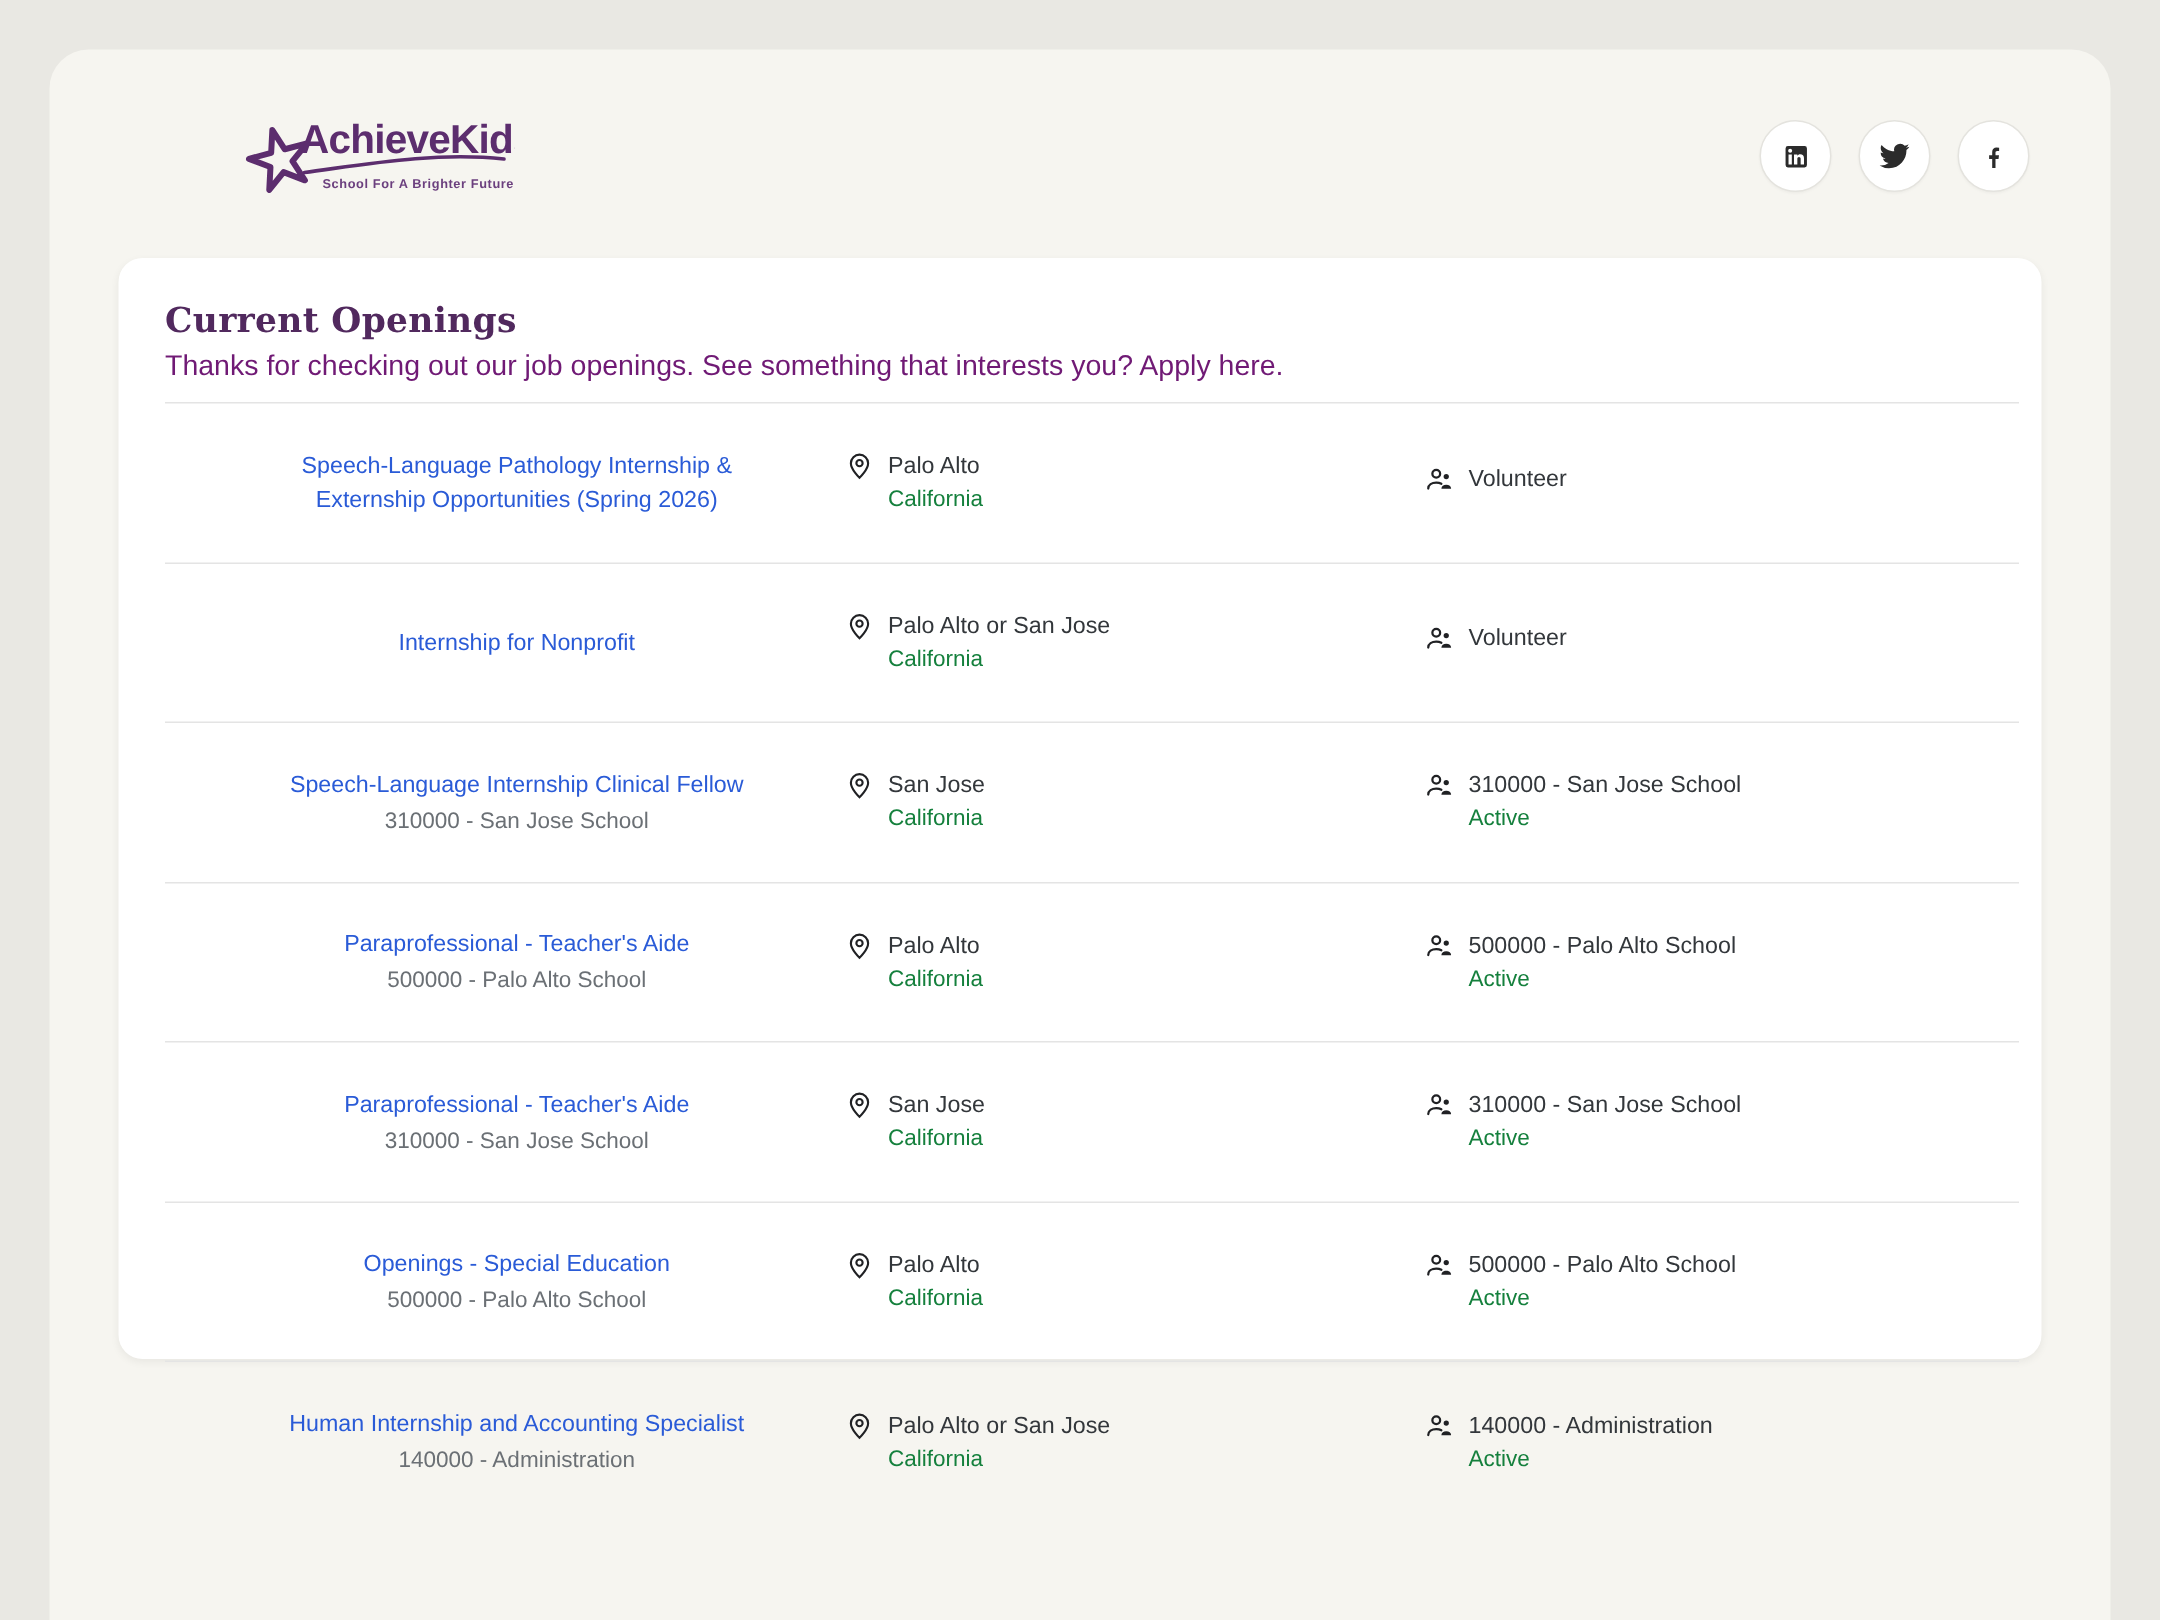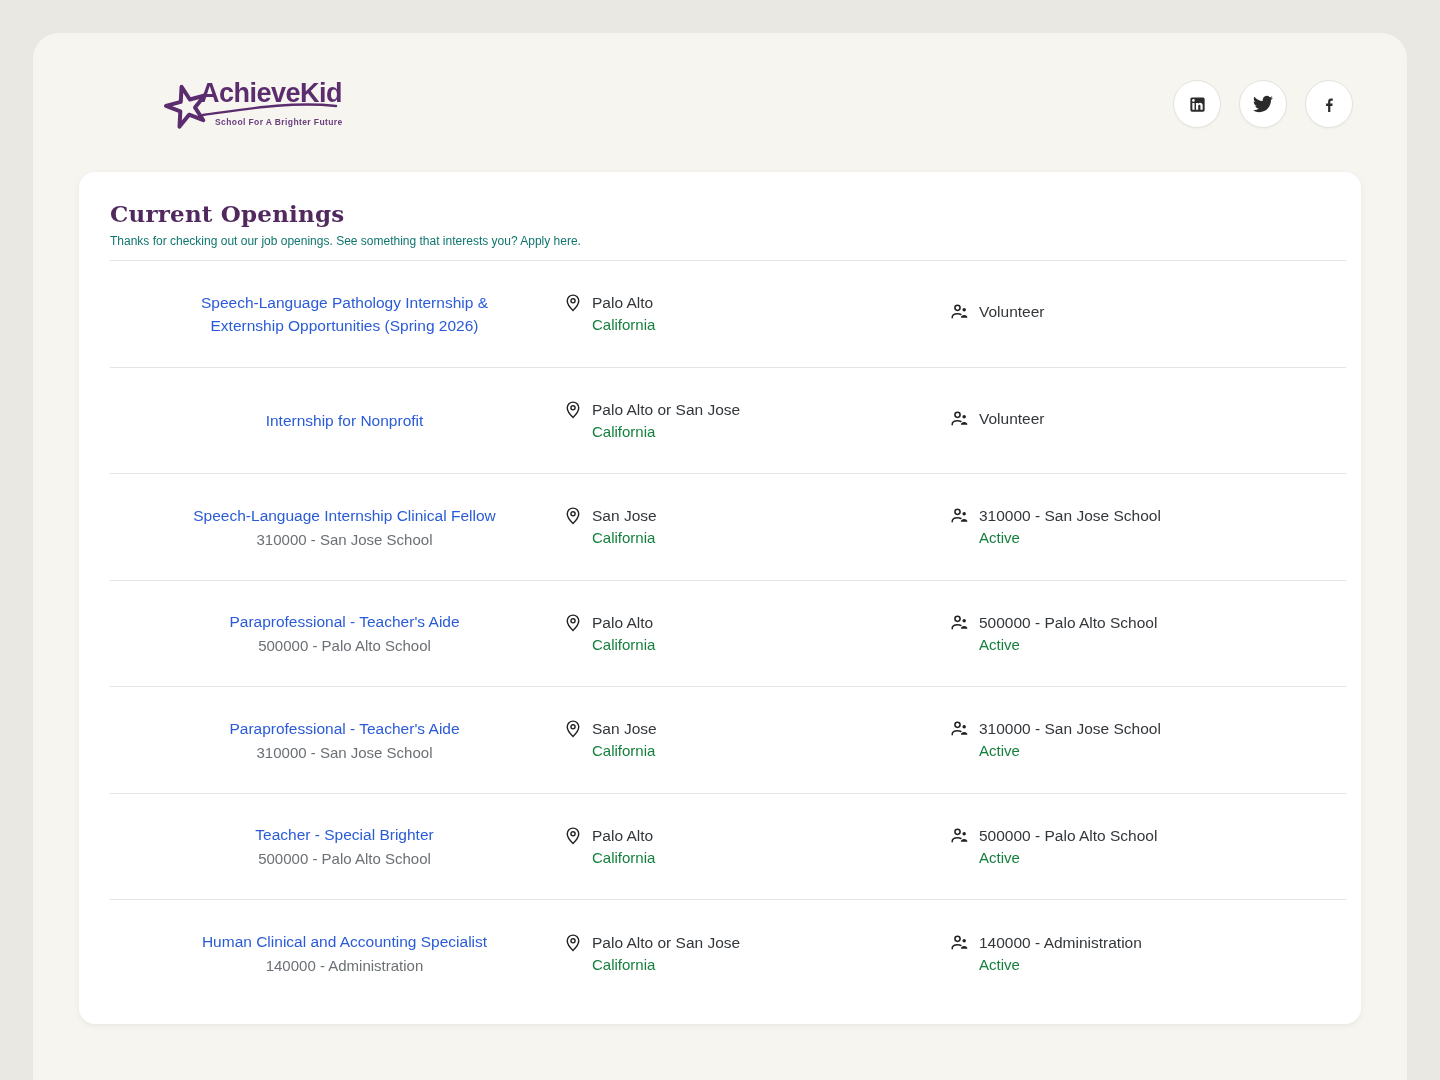--- a/index.html
+++ b/index.html
@@ -34,41 +34,41 @@
     border: 1px solid #e4e3de;
     box-shadow: 0 1px 2px rgba(0,0,0,0.04);
     display: flex; align-items: center; justify-content: center;
     cursor: pointer;
   }
   .social-btn svg { display: block; }
   
   .card {
     margin: 35px 46px 0 46px;
     width: 1282px;
-    height: 852px;
+    height: 734px;
     background: #ffffff;
     border-radius: 16px;
     box-shadow: 0 2px 6px rgba(0,0,0,0.06);
     padding: 28px 15px 0 31px;
   }
   .card-header {
     padding-bottom: 12px;
     border-bottom: 1px solid #e4e4e4;
   }
   .card-title {
     font-family: "DejaVu Serif", serif;
     font-size: 23px;
     font-weight: 700;
     color: #51295e;
     letter-spacing: 0.2px;
     margin-bottom: 7px;
   }
   .card-subtitle {
-    font-size: 12px;
-    color: #0f766e;
+    font-size: 19px;
+    color: #701a75;
   }
   
   .job-row {
     display: grid;
     grid-template-columns: 453px 387px 1fr;
     align-items: center;
     min-height: 106.5px;
     border-bottom: 1px solid #e4e4e4;
   }
   .job-row:last-child { border-bottom: none; }
@@ -260,21 +260,21 @@
                 <circle cx="17" cy="9.2" r="2.1" fill="#202124"></circle>
                 <path d="M13.1 19c0-2.2 1.7-3.3 3.9-3.3s3.9 1.1 3.9 3.3z" fill="#202124"></path>
               </svg></span>
             <div>
               <div class="dept-name">310000 - San Jose School</div>
               <div class="dept-status">Active</div>
             </div>
           </div>
         </div>
         <div class="job-row">
-          <div class="cell-title"><a class="job-title" href="#">Teacher - Special Brighter</a><div class="job-sub">500000 - Palo Alto School</div></div>
+          <div class="cell-title"><a class="job-title" href="#">Openings - Special Education</a><div class="job-sub">500000 - Palo Alto School</div></div>
           <div class="cell-loc">
             <span class="icon-wrap"><svg width="20" height="20" viewBox="0 0 24 24" fill="none" stroke="#202124" stroke-width="1.7">
                 <path d="M12 2.5a6.9 6.9 0 0 0-6.9 6.9c0 5.1 6.9 11.6 6.9 11.6s6.9-6.5 6.9-11.6A6.9 6.9 0 0 0 12 2.5z"></path>
                 <circle cx="12" cy="9.3" r="2.5"></circle>
               </svg></span>
             <div>
               <div class="loc-city">Palo Alto</div>
               <div class="loc-state">California</div>
             </div>
           </div>
@@ -285,21 +285,21 @@
                 <circle cx="17" cy="9.2" r="2.1" fill="#202124"></circle>
                 <path d="M13.1 19c0-2.2 1.7-3.3 3.9-3.3s3.9 1.1 3.9 3.3z" fill="#202124"></path>
               </svg></span>
             <div>
               <div class="dept-name">500000 - Palo Alto School</div>
               <div class="dept-status">Active</div>
             </div>
           </div>
         </div>
         <div class="job-row">
-          <div class="cell-title"><a class="job-title" href="#">Human Clinical and Accounting Specialist</a><div class="job-sub">140000 - Administration</div></div>
+          <div class="cell-title"><a class="job-title" href="#">Human Internship and Accounting Specialist</a><div class="job-sub">140000 - Administration</div></div>
           <div class="cell-loc">
             <span class="icon-wrap"><svg width="20" height="20" viewBox="0 0 24 24" fill="none" stroke="#202124" stroke-width="1.7">
                 <path d="M12 2.5a6.9 6.9 0 0 0-6.9 6.9c0 5.1 6.9 11.6 6.9 11.6s6.9-6.5 6.9-11.6A6.9 6.9 0 0 0 12 2.5z"></path>
                 <circle cx="12" cy="9.3" r="2.5"></circle>
               </svg></span>
             <div>
               <div class="loc-city">Palo Alto or San Jose</div>
               <div class="loc-state">California</div>
             </div>
           </div>

